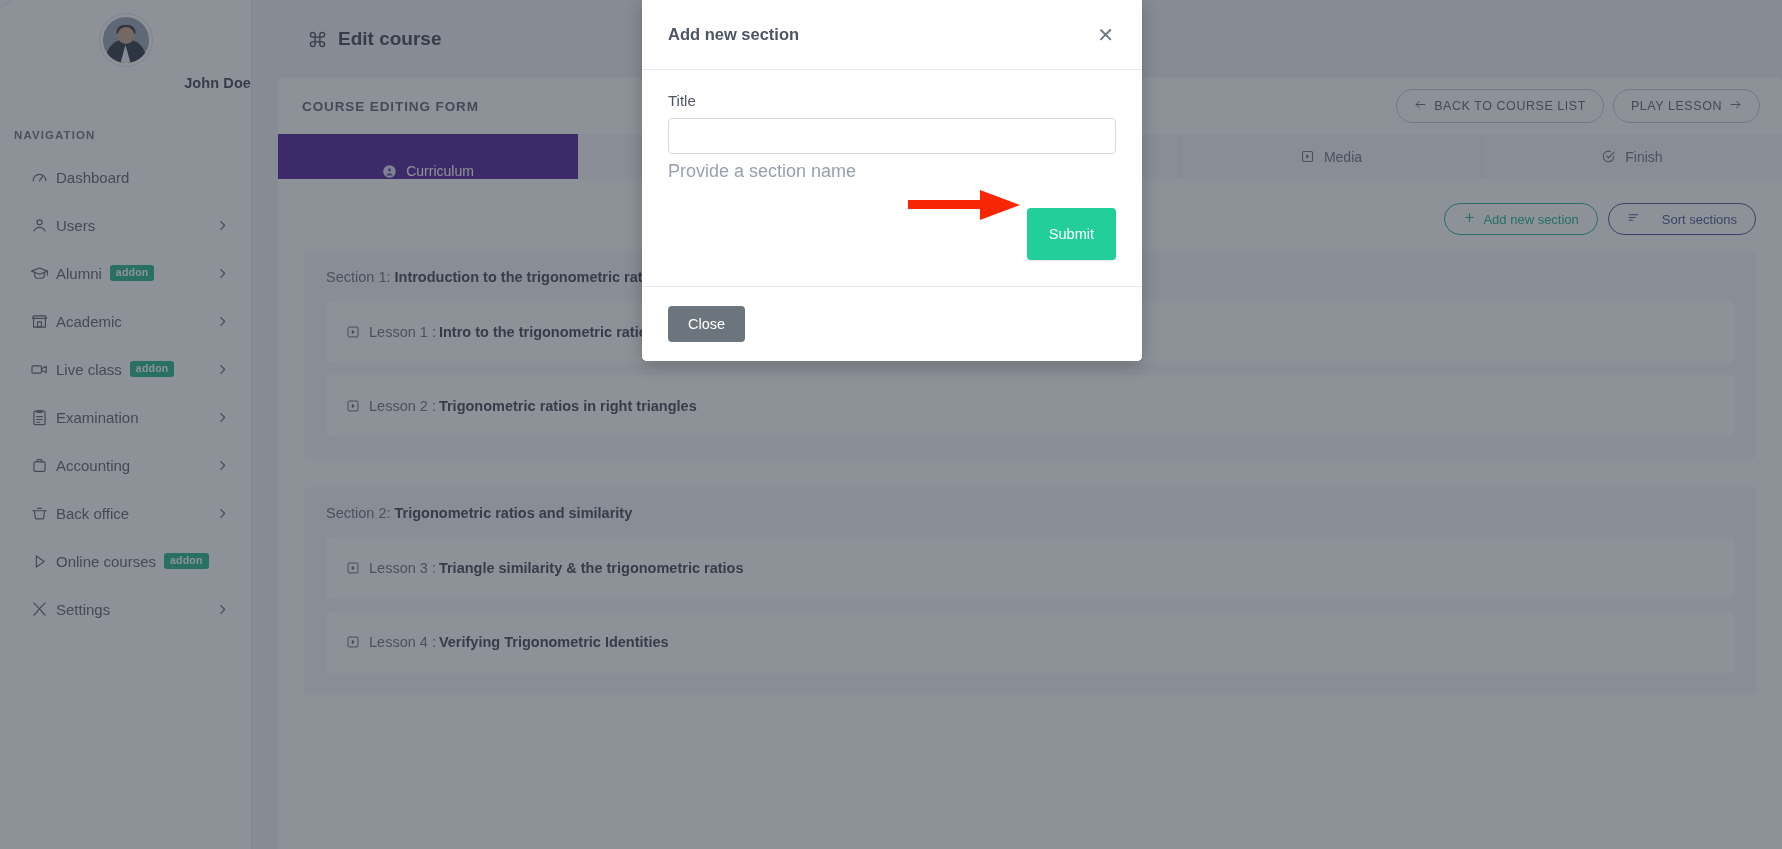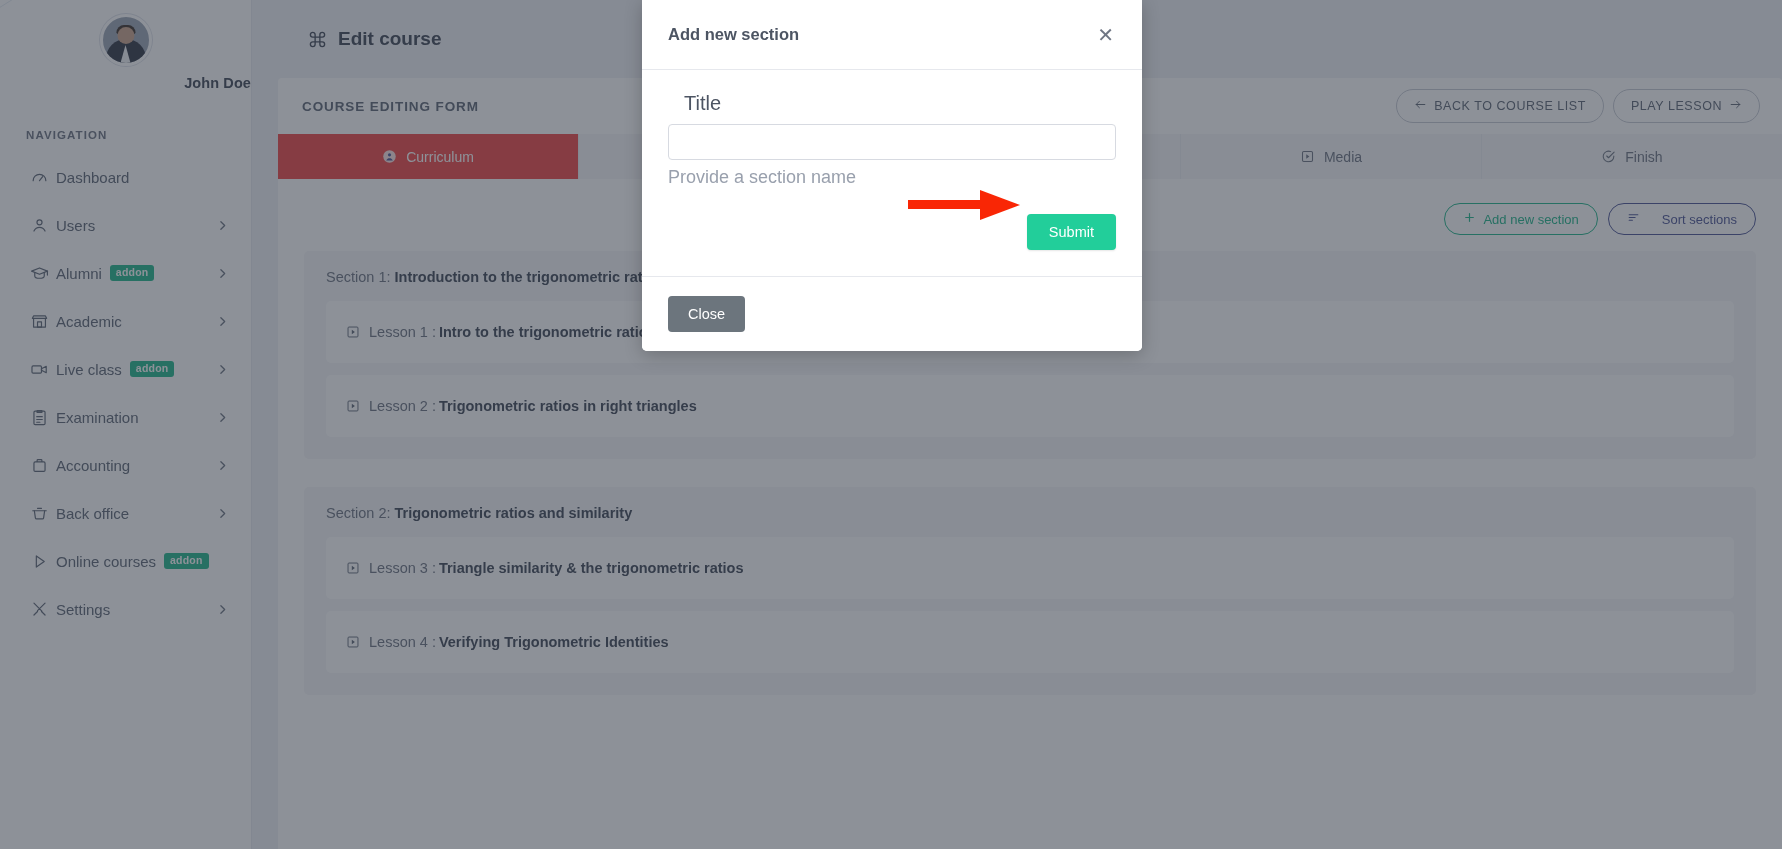--- a/index.html
+++ b/index.html
@@ -86,21 +86,21 @@
   }
   .profile-name {
     margin-top: 9px;
     font-size: 14.5px;
     font-weight: 700;
     color: #3d4554;
     letter-spacing: .1px;
   }
   .nav-heading {
     margin-top: 38px;
-    padding-left: 26px;
+    padding-left: 14px;
     font-size: 11.5px;
     font-weight: 700;
     letter-spacing: 1.1px;
     color: #6b7280;
     text-transform: uppercase;
   }
   .nav-list { margin-top: 12px; }
   .nav-item {
     display: flex;
     align-items: center;
@@ -216,22 +216,23 @@
     align-items: center;
     justify-content: center;
     gap: 9px;
     font-size: 14px;
     color: #6b7280;
     cursor: pointer;
     border-right: 1px solid #eceef2;
   }
   .tab:last-child { border-right: none; text-align: right; }
   .tab.active {
-    background: #ef4444;
+    background: #4c1d95;
     color: #ffffff;
+    align-items: flex-end;
   }
   .tab .tab-ico { display: flex; align-items: center; }
 
   
   .section-toolbar {
     display: flex;
     justify-content: flex-end;
     gap: 10px;
     padding: 24px 26px 0 0;
   }
@@ -341,25 +342,24 @@
     color: #6f7684;
     cursor: pointer;
     padding: 4px 6px;
     font-family: "Liberation Sans", sans-serif;
   }
   .modal-body {
     padding: 22px 26px 26px 26px;
     border-bottom: 1px solid #e6e8ed;
   }
   .field-label {
-    font-size: 20px;
+    font-size: 15px;
     color: #4d5563;
     margin-bottom: 9px;
     display: block;
-    margin-left: 16px;
   }
   .text-input {
     width: 100%;
     height: 36px;
     border: 1px solid #d7dae1;
     border-radius: 4px;
     padding: 0 11px;
     font-size: 14px;
     color: #3d4554;
     font-family: "Liberation Sans", sans-serif;
@@ -374,21 +374,21 @@
   .submit-row {
     margin-top: 26px;
     display: flex;
     justify-content: flex-end;
   }
   .btn-submit {
     background: #22ce9a;
     color: #ffffff;
     border: none;
     border-radius: 4px;
-    height: 36px;
+    height: 52px;
     padding: 0 22px;
     font-size: 14.5px;
     font-weight: 400;
     cursor: pointer;
     font-family: "Liberation Sans", sans-serif;
     box-shadow: 0 1px 2px rgba(0,0,0,.10);
   }
   .modal-footer {
     padding: 19px 26px;
     display: flex;

